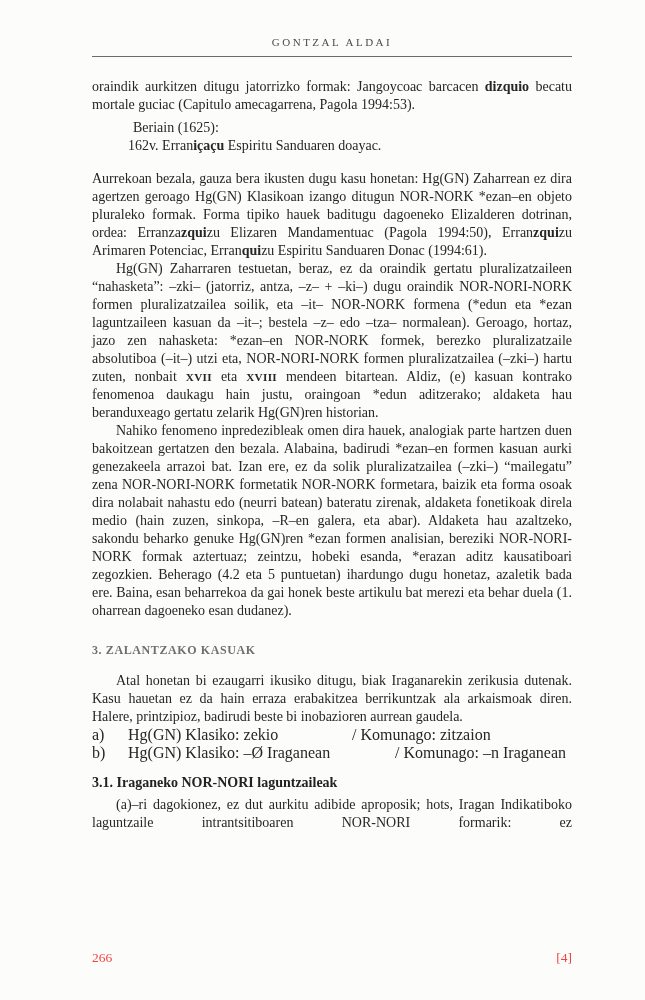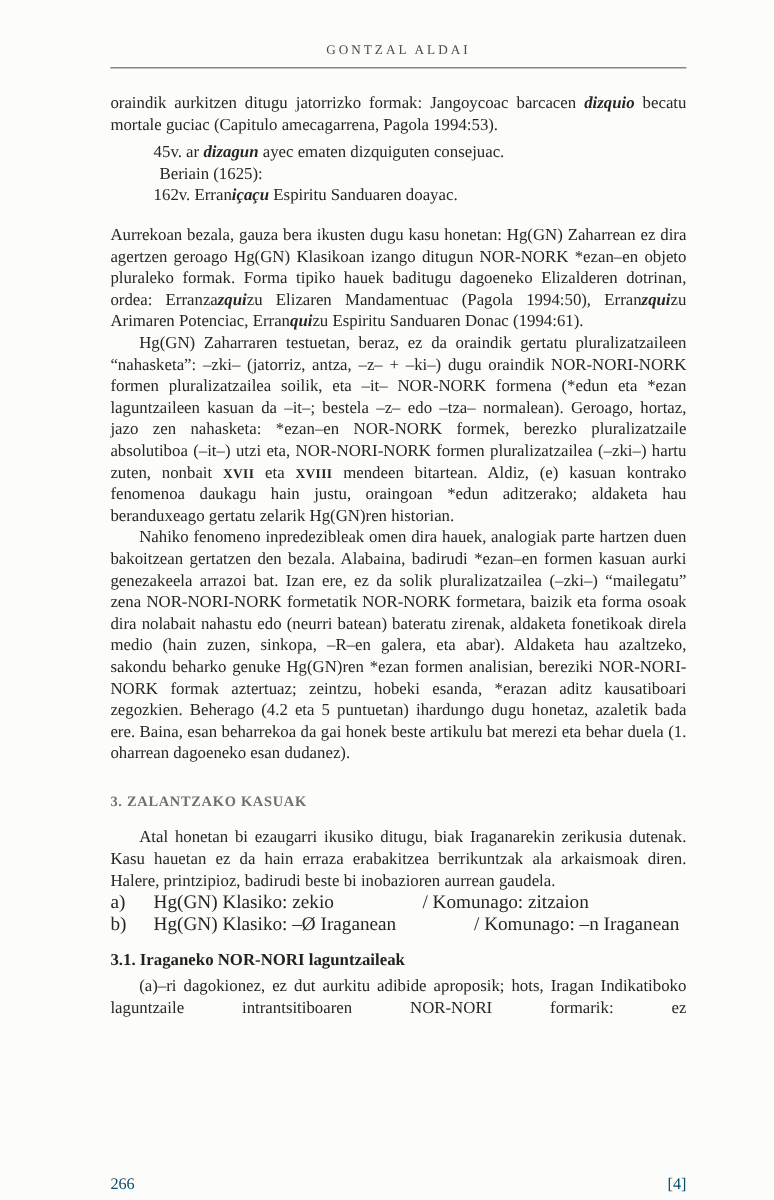--- a/index.html
+++ b/index.html
@@ -69,43 +69,41 @@
   .list-right.pos-a { left: 260px; }
   .list-right.pos-b { left: 291px; margin-left: 12px; }
   .page-footer {
     position: absolute;
     left: 92px;
     width: 480px;
     top: 950px;
     display: flex;
     justify-content: space-between;
     font-size: 13.5px;
-    color: #0c4a6e;
-    margin-top: 29px;
+    color: #ef4444;
   }
   .i  { }
-  .bi { font-style: italic; font-weight: bold; }
+  .bi { font-weight: bold; }
   .sc { font-size: 0.8em; letter-spacing: 0.3px; font-weight: bold; }
 </style>
 </head>
 <body>
 
 <div class="page">
   <div class="column">
 
     <div class="running-header">
       <span>GONTZAL ALDAI</span>
     </div>
 
     <div class="body-text">
 
       <p class="para no-indent"><span>oraindik aurkitzen ditugu jatorrizko formak: </span><span class="i">Jangoycoac barcacen </span><span class="bi">dizquio</span><span> </span><span class="i">becatu mortale guciac</span><span> (</span><span class="i">Capitulo amecagarrena</span><span>, Pagola 1994:53).</span></p>
 
       <div class="example-block">
-        <div class="ex-line ind-36"><span>45v. </span><span class="i">ar </span><span class="bi">dizagun</span><span class="i"> ayec ematen dizquiguten consejuac.</span></div>
         <div class="ex-line ind-41"><span>Beriain (1625):</span></div>
         <div class="ex-line ind-36"><span>162v. </span><span class="i">Erran</span><span class="bi">içaçu</span><span class="i"> Espiritu Sanduaren doayac.</span></div>
       </div>
 
       <p class="para no-indent"><span>Aurrekoan bezala, gauza bera ikusten dugu kasu honetan: Hg(GN) Zaharrean ez dira agertzen geroago Hg(GN) Klasikoan izango ditugun NOR-NORK </span><span class="i">*ezan</span><span>–en objeto pluraleko formak. Forma tipiko hauek baditugu dagoeneko Elizalderen dotrinan, ordea: </span><span class="i">Erranza</span><span class="bi">zqui</span><span class="i">zu Elizaren Mandamentuac</span><span> (Pagola 1994:50), </span><span class="i">Erran</span><span class="bi">zqui</span><span class="i">zu Arimaren Potenciac</span><span>, </span><span class="i">Erran</span><span class="bi">qui</span><span class="i">zu Espiritu Sanduaren Donac</span><span> (1994:61).</span></p>
 
       <p class="para"><span>Hg(GN) Zaharraren testuetan, beraz, ez da oraindik gertatu pluralizatzaileen “nahasketa”: </span><span class="i">–zki–</span><span> (jatorriz, antza, </span><span class="i">–z–</span><span> + </span><span class="i">–ki–</span><span>) dugu oraindik NOR-NORI-NORK formen pluralizatzailea soilik, eta </span><span class="i">–it–</span><span> NOR-NORK formena (</span><span class="i">*edun</span><span> eta </span><span class="i">*ezan</span><span> laguntzaileen kasuan da </span><span class="i">–it–</span><span>; bestela </span><span class="i">–z–</span><span> edo </span><span class="i">–tza–</span><span> normalean). Geroago, hortaz, jazo zen nahasketa: </span><span class="i">*ezan</span><span>–en NOR-NORK formek, berezko pluralizatzaile absolutiboa (</span><span class="i">–it–</span><span>) utzi eta, NOR-NORI-NORK formen pluralizatzailea (</span><span class="i">–zki–</span><span>) hartu zuten, nonbait </span><span class="sc">XVII</span><span> eta </span><span class="sc">XVIII</span><span> mendeen bitartean. Aldiz, (e) kasuan kontrako fenomenoa daukagu hain justu, oraingoan </span><span class="i">*edun</span><span> aditzerako; aldaketa hau beranduxeago gertatu zelarik Hg(GN)ren historian.</span></p>
 
       <p class="para"><span>Nahiko fenomeno inpredezibleak omen dira hauek, analogiak parte hartzen duen bakoitzean gertatzen den bezala. Alabaina, badirudi </span><span class="i">*ezan</span><span>–en formen kasuan aurki genezakeela arrazoi bat. Izan ere, ez da solik pluralizatzailea (</span><span class="i">–zki–</span><span>) “mailegatu” zena NOR-NORI-NORK formetatik NOR-NORK formetara, baizik eta forma osoak dira nolabait nahastu edo (neurri batean) bateratu zirenak, aldaketa fonetikoak direla medio (hain zuzen, sinkopa, –R–en galera, eta abar). Aldaketa hau azaltzeko, sakondu beharko genuke Hg(GN)ren </span><span class="i">*ezan</span><span> formen analisian, bereziki NOR-NORI-NORK formak aztertuaz; zeintzu, hobeki esanda, </span><span class="i">*erazan</span><span> aditz kausatiboari zegozkien. Beherago (4.2 eta 5 puntuetan) ihardungo dugu honetaz, azaletik bada ere. Baina, esan beharrekoa da gai honek beste artikulu bat merezi eta behar duela (1. oharrean dagoeneko esan dudanez).</span></p>
 

